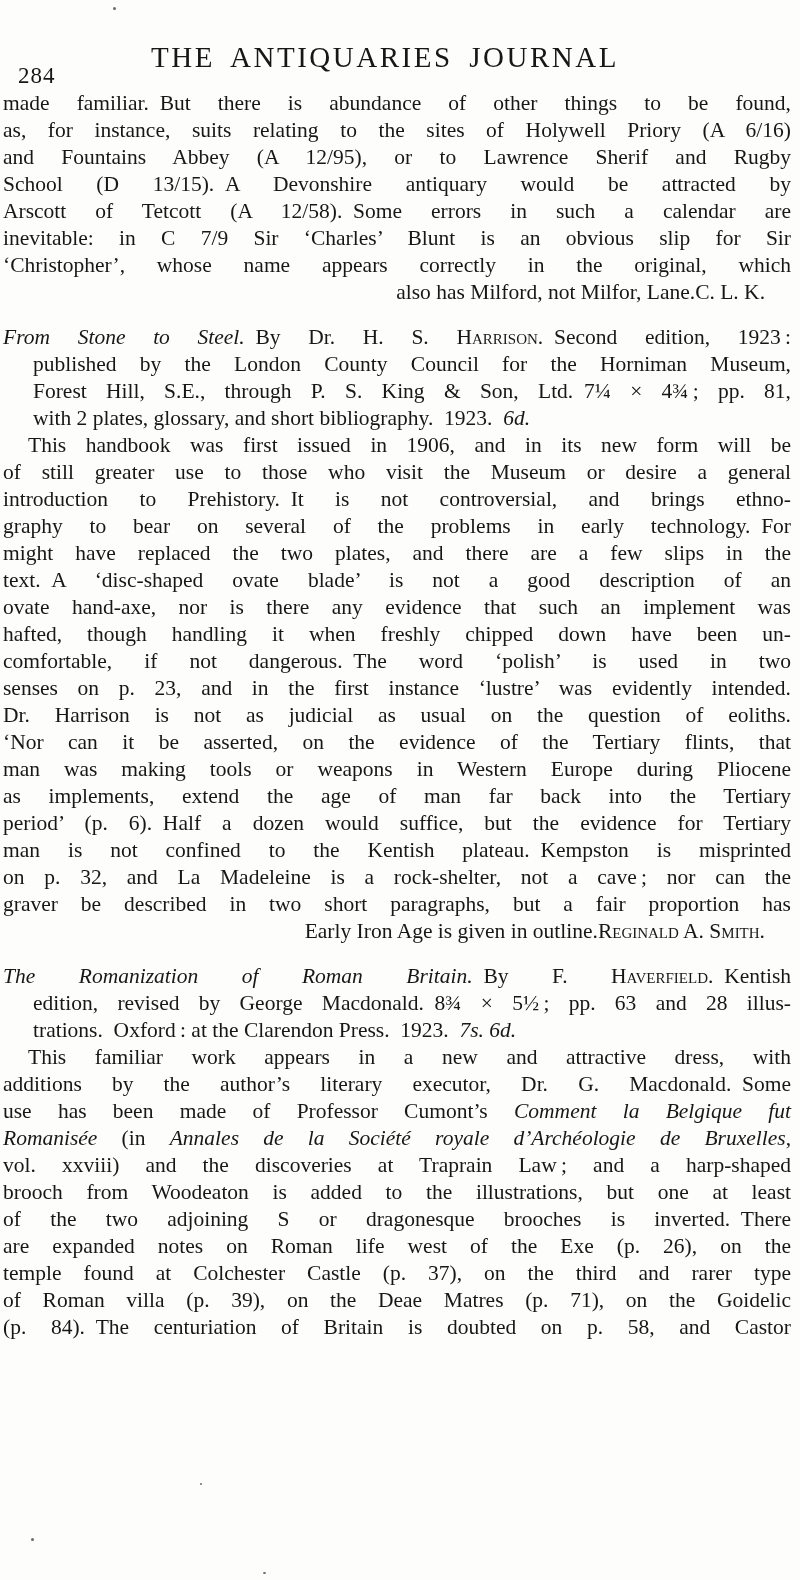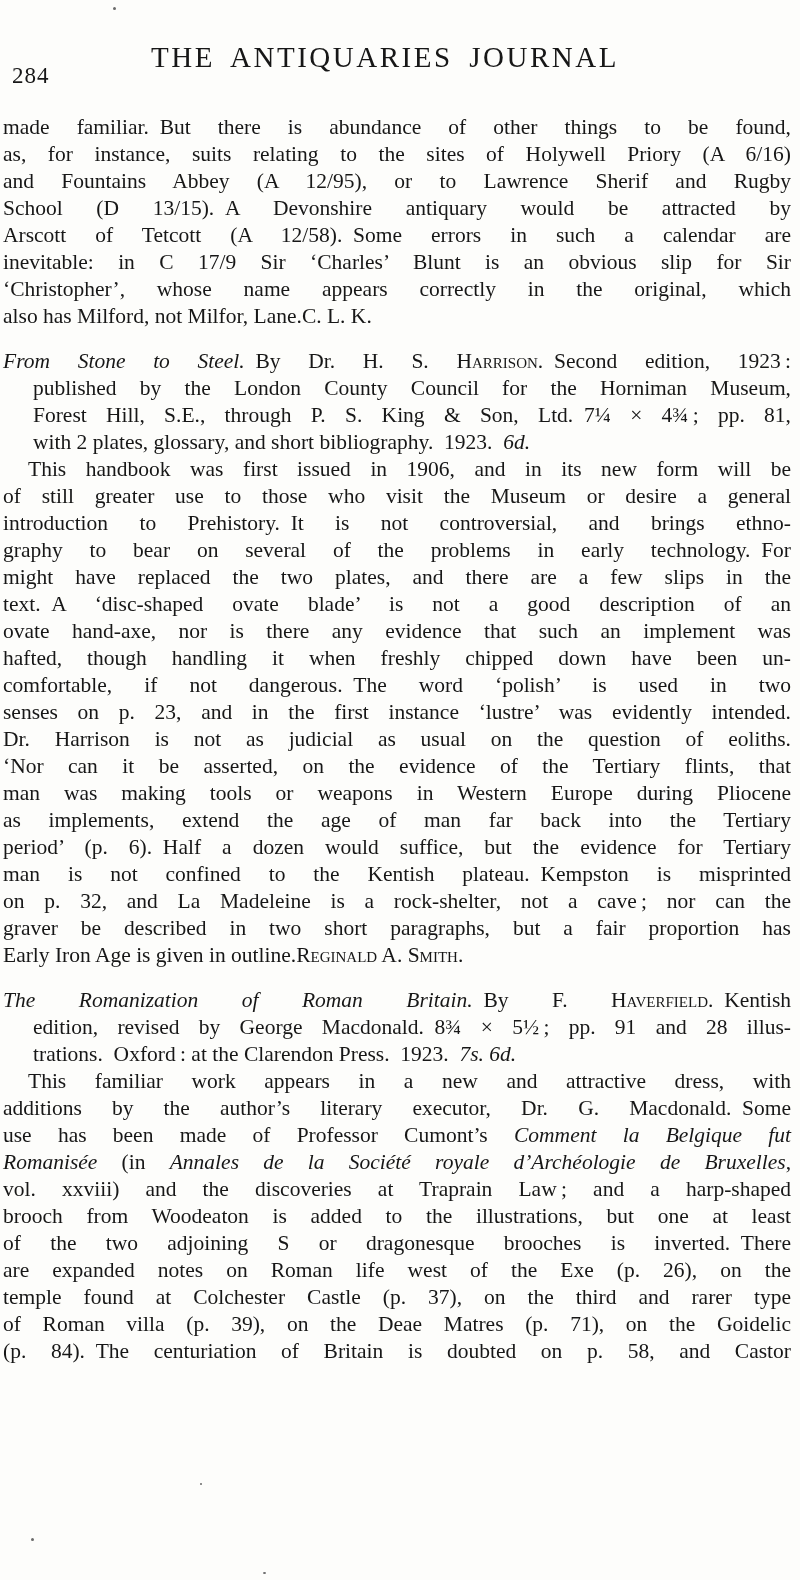--- a/index.html
+++ b/index.html
@@ -3,36 +3,36 @@
 <meta charset="utf-8">
 <style>
   html,body{margin:0;padding:0;background:#ffffff;}
   .page{
     width:800px;height:1580px;position:relative;overflow:hidden;
     background:#fdfdfb;
     font-family:"Liberation Serif","DejaVu Serif",serif;
     color:#171717;
   }
   .header{position:relative;height:36px;margin-top:54px;}
-  .pagenum{position:absolute;left:12px;bottom:1px;font-size:23px;letter-spacing:1px;}
+  .pagenum{position:absolute;left:18px;bottom:1px;font-size:23px;letter-spacing:1px;}
   .journal-title{
     position:absolute;left:0;right:30px;bottom:16px;text-align:center;
     font-size:29px;letter-spacing:2.5px;word-spacing:7px;
   }
   #content{margin:0 9px 0 3px;}
   .para{margin:0;}
   .line{
     font-size:21.5px;line-height:27px;height:27px;
     text-align:justify;text-align-last:justify;
     white-space:normal;
   }
   .line.last{text-align-last:left;}
-  .line.split{display:flex;justify-content:flex-start;text-align-last:left;}
+  .line.split{display:flex;justify-content:flex-end;text-align-last:left;}
   .split .right-part{padding-right:26px;white-space:nowrap;}
-  .cont{margin-top:24px;}
+  .cont{}
   .hang{margin-top:18px;}
   .hang .line{padding-left:30px;}
   .hang .line:first-child{padding-left:0;}
   .bodyp .line:first-child{text-indent:25px;}
   .s-i{font-style:italic;}
   .s-sc{font-variant:small-caps;}
   .speck{position:absolute;background:#6a6a6a;border-radius:50%;}
 </style>
 </head>
 <body>
@@ -42,21 +42,21 @@
     <span class="pagenum">284</span>
     <span class="journal-title">THE ANTIQUARIES JOURNAL</span>
   </div>
   <div id="content">
       <div class="para cont">
         <div class="line"><span>made familiar. But there is abundance of other things to be found,</span></div>
         <div class="line"><span>as, for instance, suits relating to the sites of Holywell Priory (A 6/16)</span></div>
         <div class="line"><span>and Fountains Abbey (A 12/95), or to Lawrence Sherif and Rugby</span></div>
         <div class="line"><span>School (D 13/15). A Devonshire antiquary would be attracted by</span></div>
         <div class="line"><span>Arscott of Tetcott (A 12/58). Some errors in such a calendar are</span></div>
-        <div class="line"><span>inevitable: in C 17/9 Sir ‘Charles’ Blunt is an obvious slip for Sir</span></div>
+        <div class="line"><span>inevitable: in C 7/9 Sir ‘Charles’ Blunt is an obvious slip for Sir</span></div>
         <div class="line"><span>‘Christopher’, whose name appears correctly in the original, which</span></div>
         <div class="line last split">
           <span class="left-part"><span>also has Milford, not Milfor, Lane.</span></span>
           <span class="right-part"><span>C. L. K.</span></span>
         </div>
       </div>
       <div class="para hang">
         <div class="line"><span class="s-i">From Stone to Steel.</span><span> By Dr. H. S. </span><span class="s-sc">Harrison</span><span>. Second edition, 1923 :</span></div>
         <div class="line"><span>published by the London County Council for the Horniman Museum,</span></div>
         <div class="line"><span>Forest Hill, S.E., through P. S. King &amp; Son, Ltd. 7¼ × 4¾ ; pp. 81,</span></div>
@@ -81,21 +81,21 @@
         <div class="line"><span>man is not confined to the Kentish plateau. Kempston is misprinted</span></div>
         <div class="line"><span>on p. 32, and La Madeleine is a rock-shelter, not a cave ; nor can the</span></div>
         <div class="line"><span>graver be described in two short paragraphs, but a fair proportion has</span></div>
         <div class="line last split">
           <span class="left-part"><span>Early Iron Age is given in outline.</span></span>
           <span class="right-part"><span class="s-sc">Reginald A. Smith.</span></span>
         </div>
       </div>
       <div class="para hang">
         <div class="line"><span class="s-i">The Romanization of Roman Britain.</span><span> By F. </span><span class="s-sc">Haverfield</span><span>. Kentish</span></div>
-        <div class="line"><span>edition, revised by George Macdonald. 8¾ × 5½ ; pp. 91 and 28 illus-</span></div>
+        <div class="line"><span>edition, revised by George Macdonald. 8¾ × 5½ ; pp. 63 and 28 illus-</span></div>
         <div class="line last"><span>trations. Oxford : at the Clarendon Press. 1923. </span><span class="s-i">7s. 6d.</span></div>
       </div>
       <div class="para bodyp">
         <div class="line"><span>This familiar work appears in a new and attractive dress, with</span></div>
         <div class="line"><span>additions by the author’s literary executor, Dr. G. Macdonald. Some</span></div>
         <div class="line"><span>use has been made of Professor Cumont’s </span><span class="s-i">Comment la Belgique fut</span></div>
         <div class="line"><span class="s-i">Romanisée</span><span> (in </span><span class="s-i">Annales de la Société royale d’Archéologie de Bruxelles</span><span>,</span></div>
         <div class="line"><span>vol. xxviii) and the discoveries at Traprain Law ; and a harp-shaped</span></div>
         <div class="line"><span>brooch from Woodeaton is added to the illustrations, but one at least</span></div>
         <div class="line"><span>of the two adjoining S or dragonesque brooches is inverted. There</span></div>

